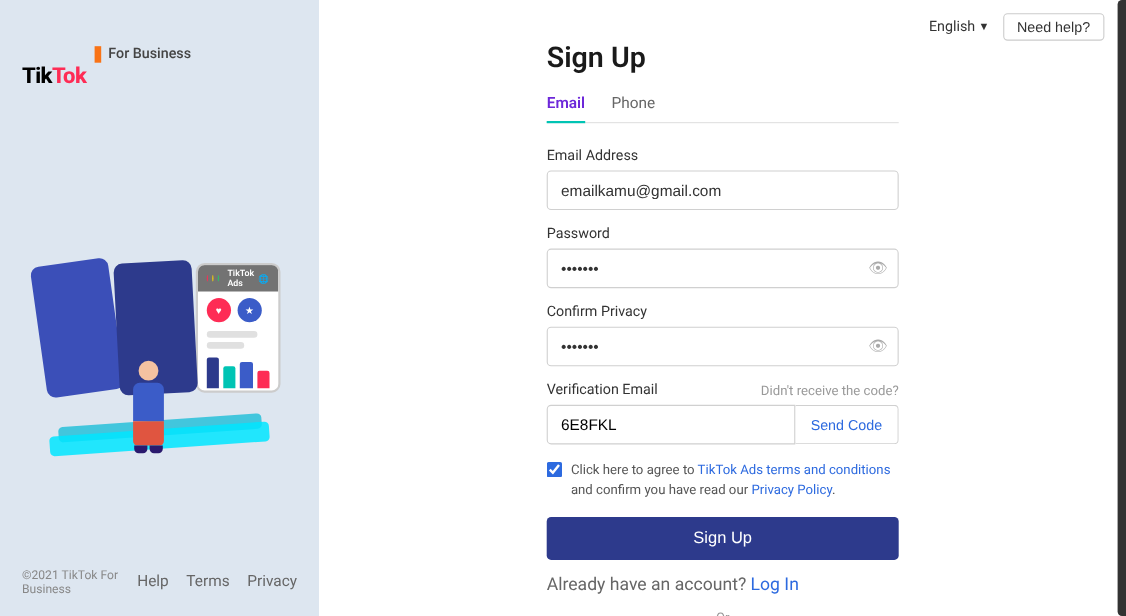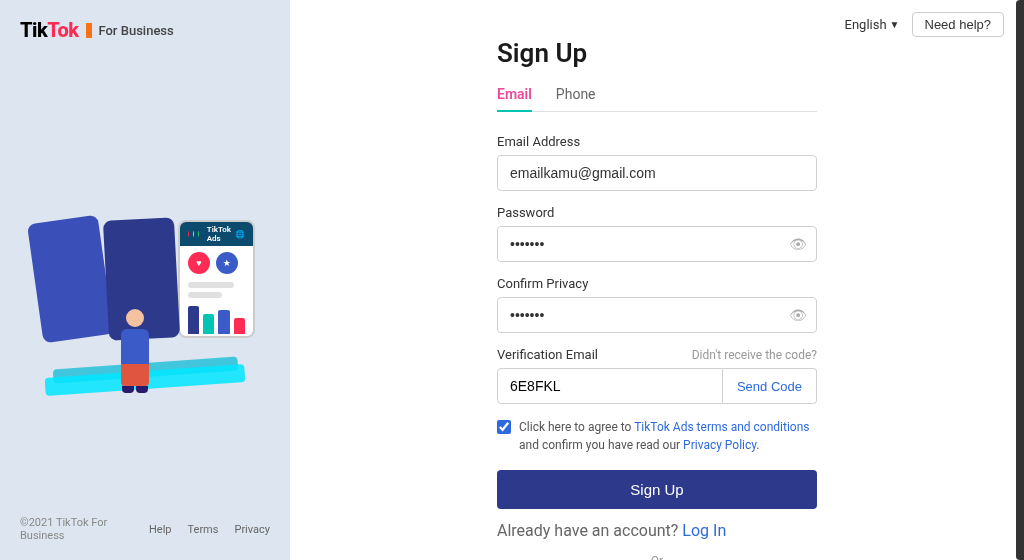--- a/index.html
+++ b/index.html
@@ -20,20 +20,21 @@
     .logo {
       display: flex;
       align-items: center;
       gap: 6px;
     }
     .logo-tiktok {
       font-size: 20px;
       font-weight: 800;
       color: #000;
       letter-spacing: -0.5px;
+      margin-top: 38px;
     }
     .logo-tiktok span {
       color: #fe2c55;
     }
     .logo-forbusiness {
       font-size: 13px;
       font-weight: 500;
       color: #444;
       border-left: 6px solid #f97316;
       padding-left: 6px;
@@ -64,21 +65,21 @@
     }
     .illus-main {
       width: 168px; height: 118px;
       bottom: 58px; left: 22px;
       background: #fff;
       border-radius: 8px;
       overflow: hidden;
       border: 2px solid #ccc;
     }
     .illus-main-header {
-      background: #0c4a6e;
+      background: #737373;
       height: 24px;
       display: flex;
       align-items: center;
       padding: 0 8px;
       gap: 4px;
     }
     .dot { width: 6px; height: 6px; border-radius: 50%; }
     .dot-r { background: #fe2c55; }
     .dot-y { background: #ffd600; }
     .dot-g { background: #25c866; }
@@ -153,21 +154,21 @@
     }
     .figure-shoe {
       width: 12px; height: 7px;
       background: #2a1a6e;
       border-radius: 0 0 4px 4px;
     }
 
     .footer-links {
       display: flex;
       gap: 16px;
-      font-size: 11px;
+      font-size: 14px;
       color: #666;
     }
     .footer-links span { cursor: pointer; }
     .footer-copyright { font-size: 11px; color: #888; }
 
     
     .right-panel {
       flex: 1;
       display: flex;
       flex-direction: column;
@@ -225,21 +226,21 @@
     }
     .tab {
       font-size: 14px;
       color: #666;
       padding-bottom: 8px;
       cursor: pointer;
       border-bottom: 2px solid transparent;
       margin-bottom: -1px;
     }
     .tab.active {
-      color: #ec4899;
+      color: #6d28d9;
       font-weight: 600;
       border-bottom: 2px solid #00c4b4;
     }
 
     
     .field-group {
       margin-bottom: 14px;
     }
     .field-label {
       font-size: 13px;

